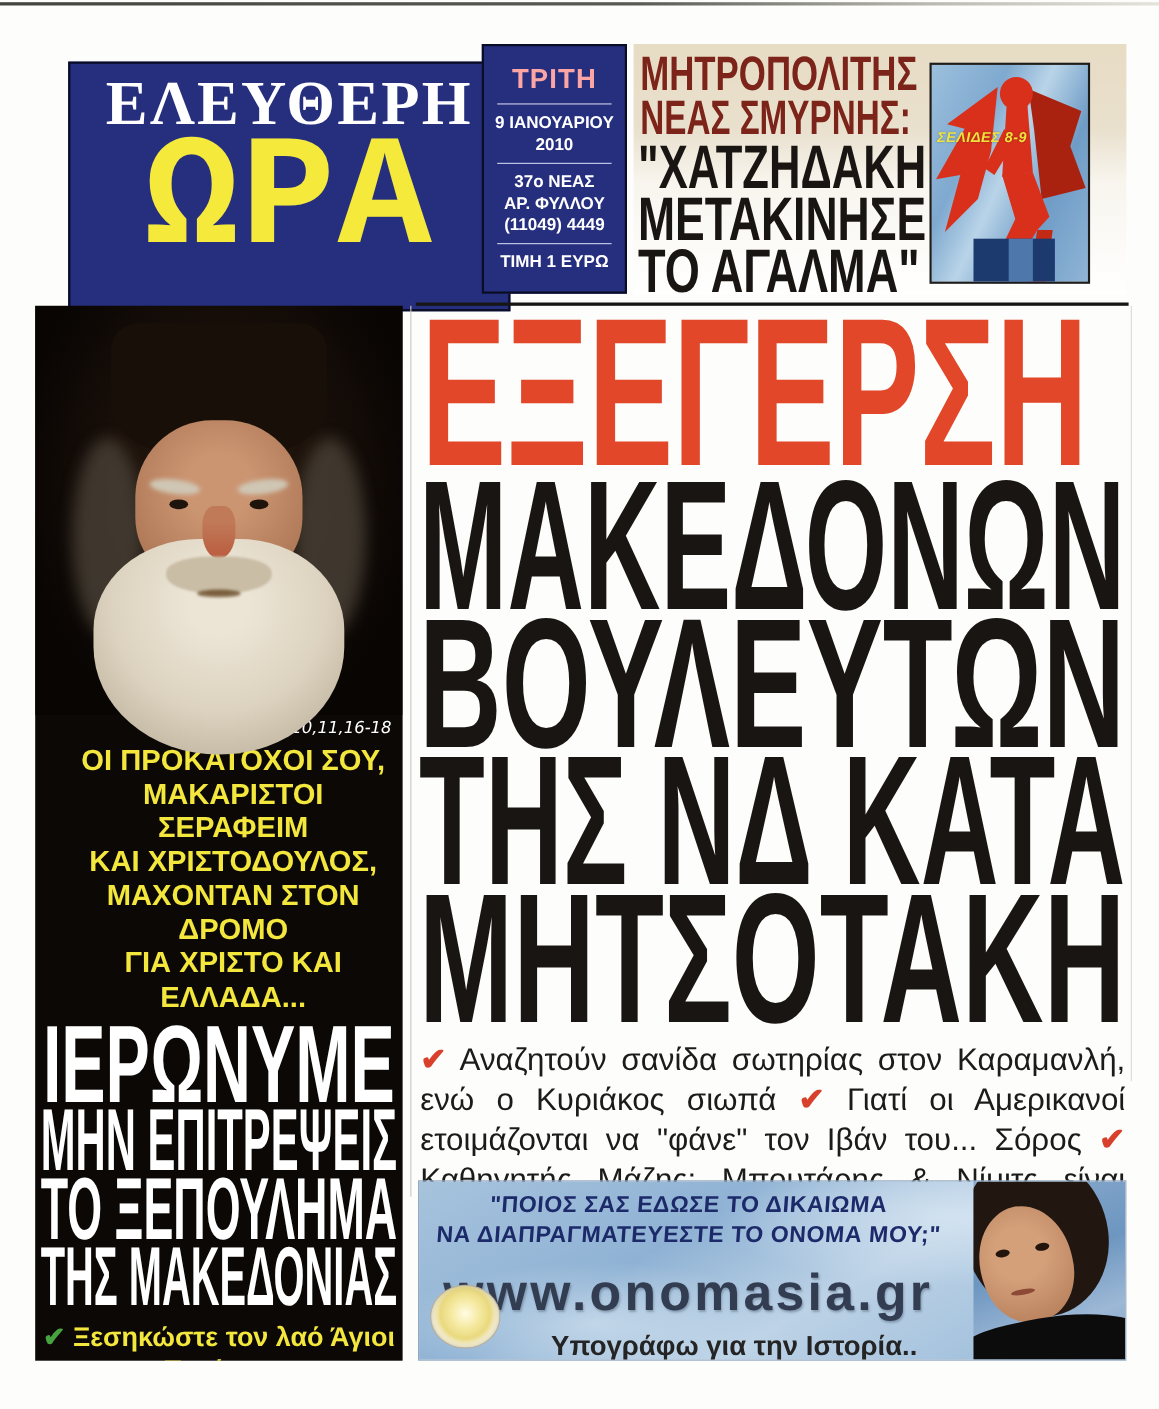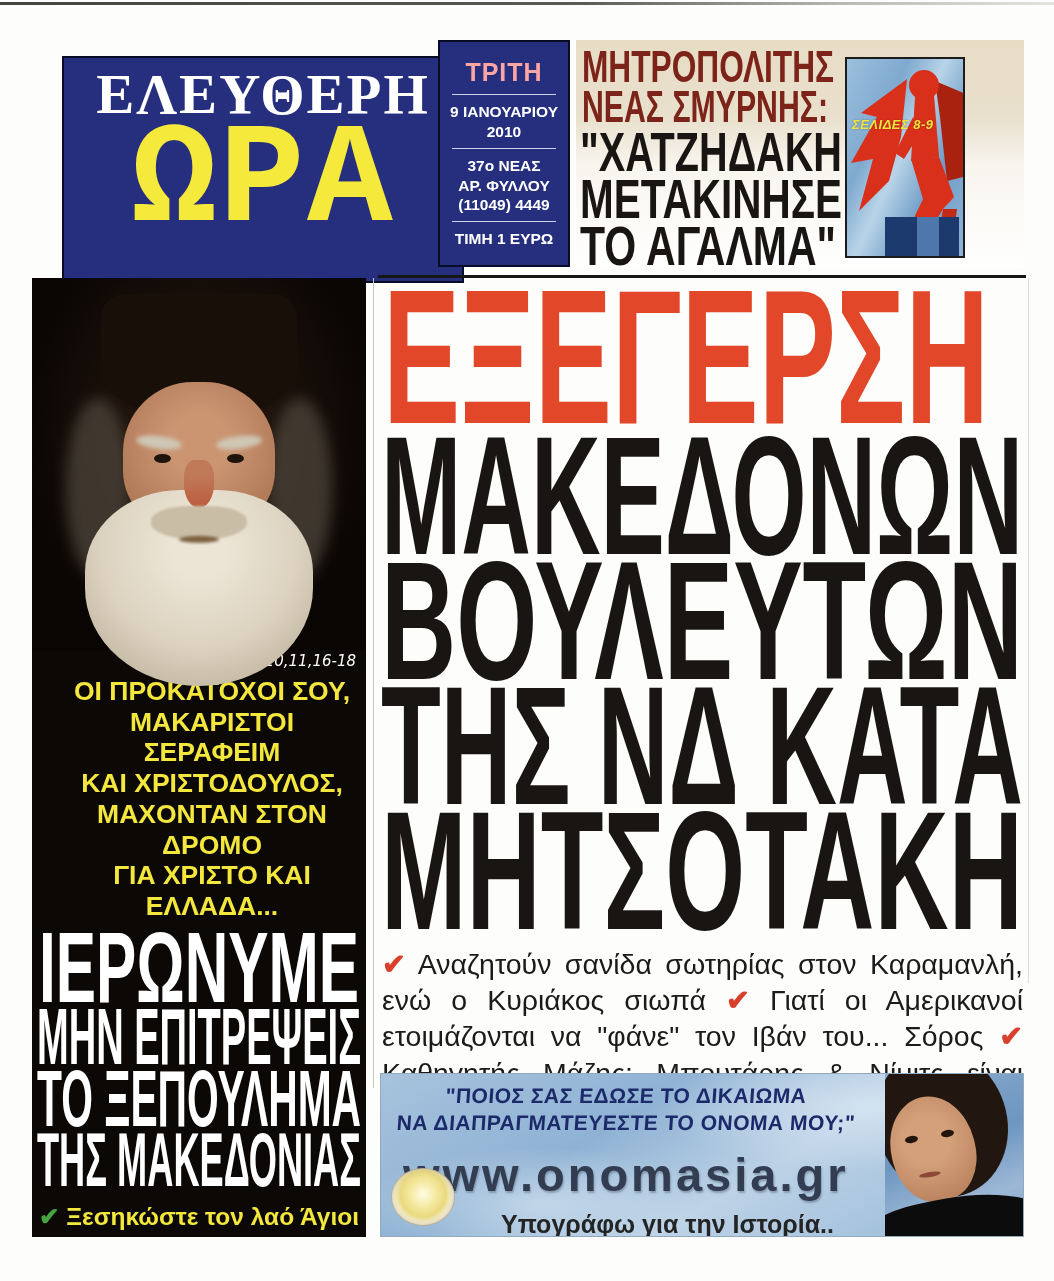--- a/index.html
+++ b/index.html
@@ -26,21 +26,21 @@
   .tr-box{position:absolute;left:576px;top:40px;width:448px;height:228px;
           background:linear-gradient(180deg,#e7dcc4 0%,#e9e0cd 34%,#f8f5ee 55%,#ffffff 100%);}
   .tr-text{position:absolute;left:4px;top:6px;}
   .svgline{display:block;}
   .svgtext{font-family:"Liberation Sans",sans-serif;font-weight:bold;}
   .maroon{fill:#7c241a;}
   .blacktxt{fill:#191512;}
   .whitetxt{fill:#ffffff;}
   .redtxt{fill:#e24729;}
   
-  .statue{position:absolute;left:845px;top:57px;width:120px;height:201px;
+  .statue{position:absolute;left:845px;top:57px;width:146px;height:201px;
           border:2px solid #1c1c1c;box-sizing:border-box;overflow:hidden;
           background:linear-gradient(115deg,#9cc0dd 0%,#7fa9cf 30%,#b9d4e8 48%,#6f9cc6 70%,#8fb4d6 100%);}
   .statue-pages{position:absolute;left:5px;top:58px;color:#f0e43c;font-style:italic;
                 font-weight:bold;font-size:13px;letter-spacing:.5px;text-shadow:0 0 2px #00000055;}
   
   .left-col{position:absolute;left:32px;top:278px;width:334px;height:959px;
             background:#0b0806;overflow:hidden;}
   .portrait{position:relative;width:100%;height:372px;
             background:radial-gradient(ellipse at 50% 42%,#2c1d12 0%,#160d08 48%,#080503 78%);}
   .p-hat{position:absolute;left:50%;transform:translateX(-50%);top:16px;width:196px;height:122px;

